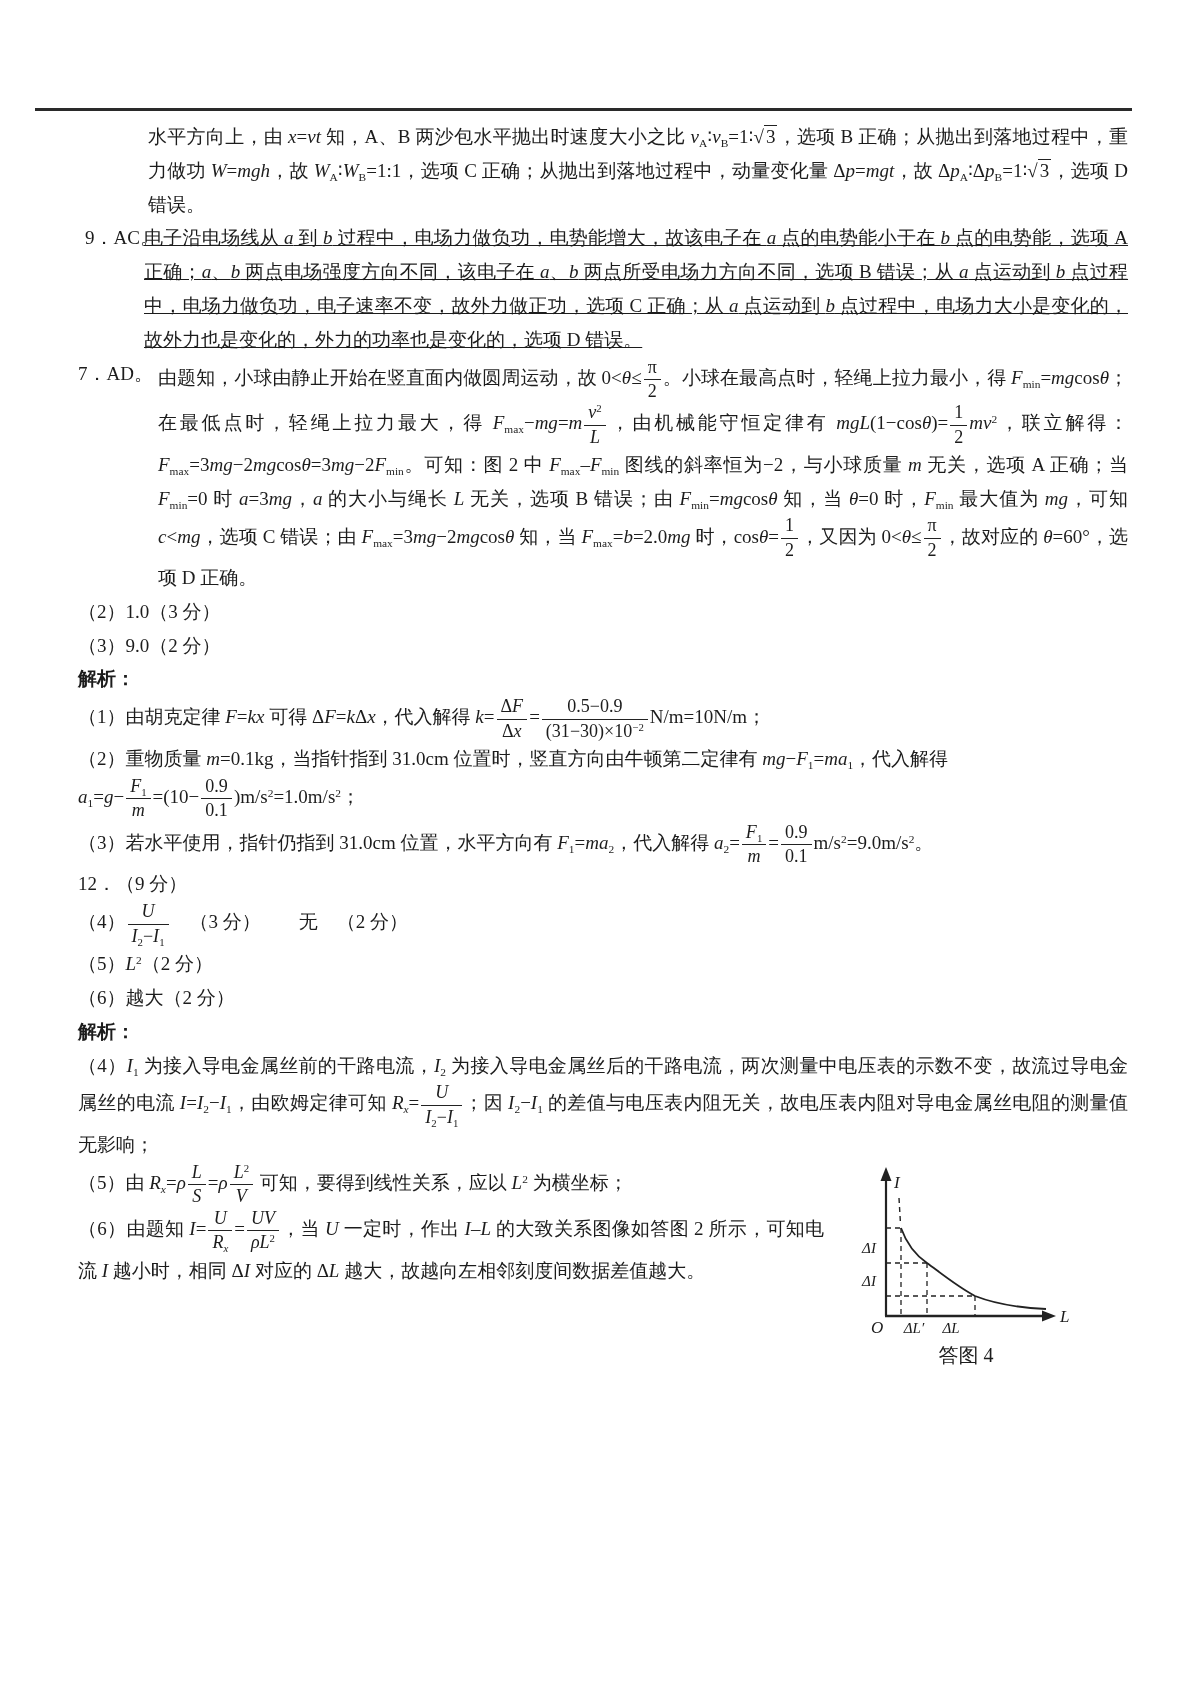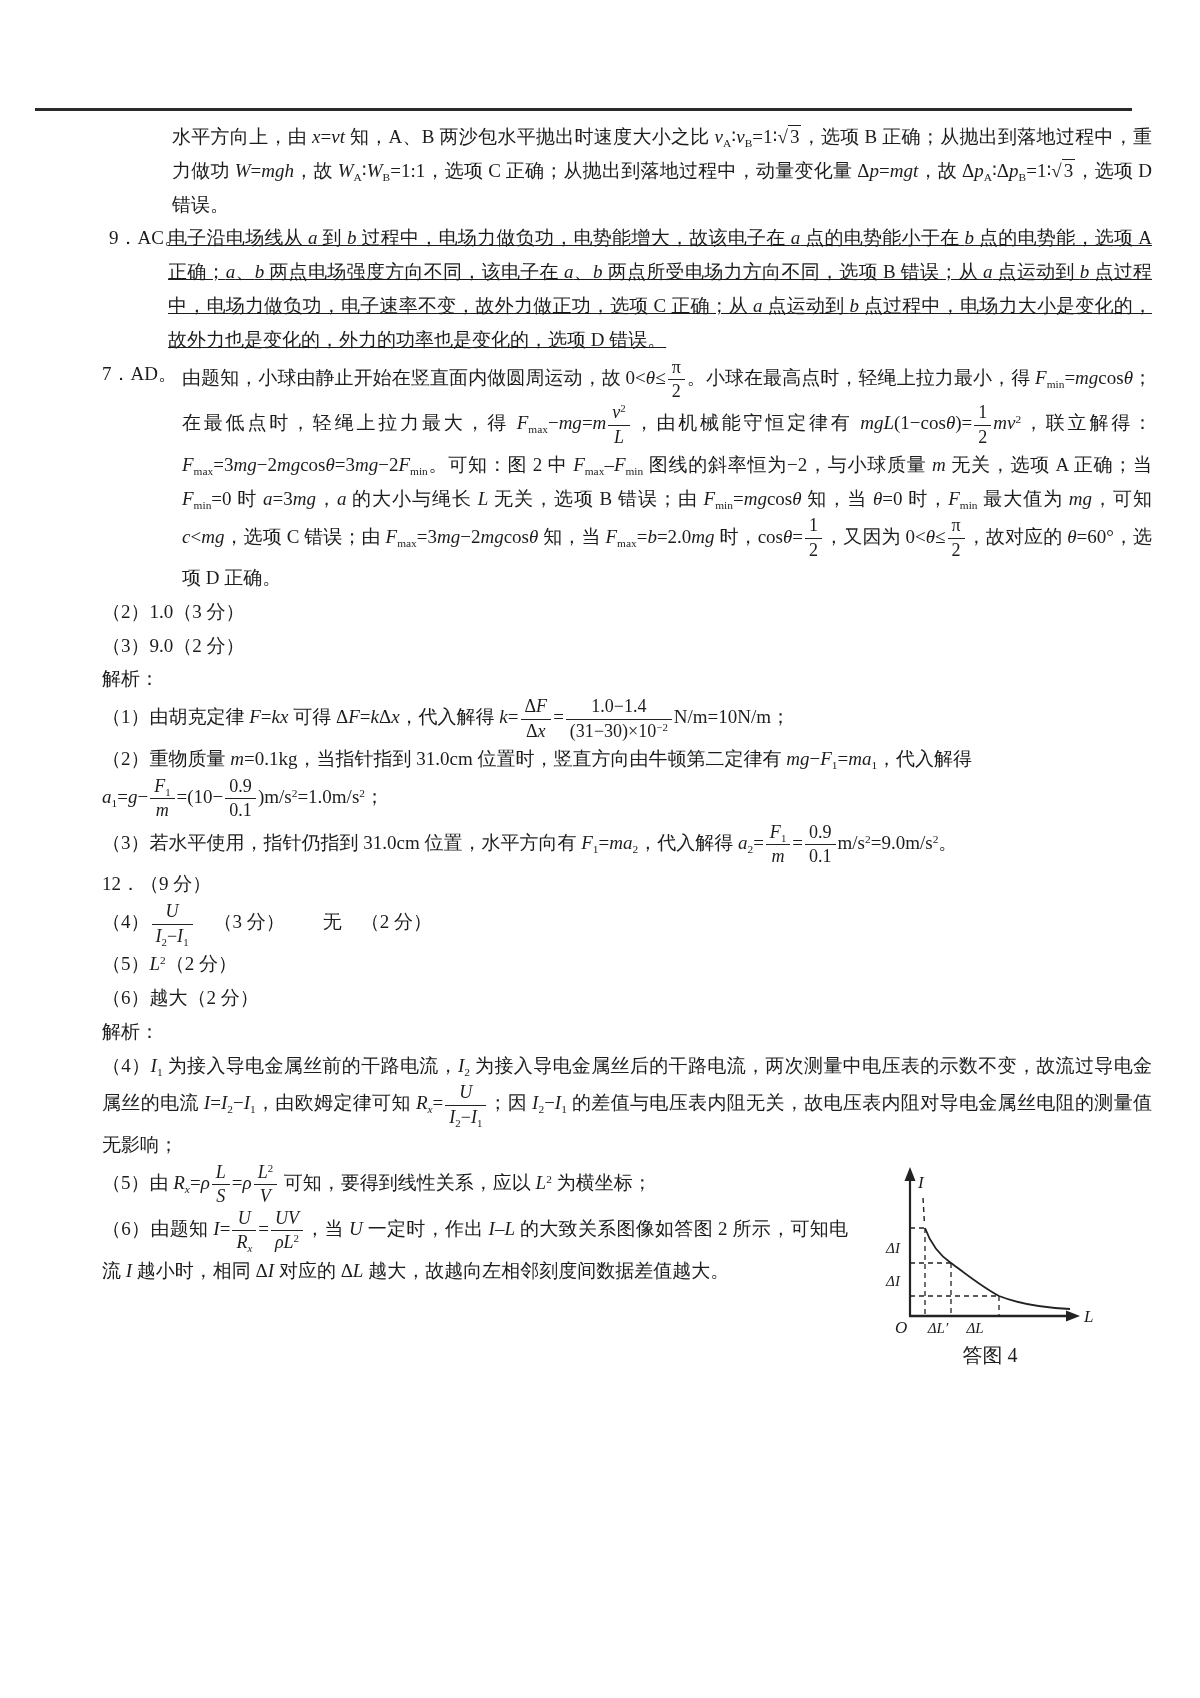--- a/index.html
+++ b/index.html
@@ -7,33 +7,33 @@
     position:relative;
     width:1200px;height:1698px;
     background:#fff;
     font-family:"Liberation Serif","DejaVu Serif",serif;
     font-size:19px;color:#1c1c1c;
     overflow:hidden;
   }
   .rule{position:absolute;left:35px;top:108px;width:1097px;border-top:3px solid #2a2a2a;}
   .content{
     position:absolute;left:78px;top:120px;width:1050px;
-    line-height:1.78;text-align:justify;margin-left:24px;
+    line-height:1.78;text-align:justify;
   }
   .content p{margin:0;}
   .hang{padding-left:70px;margin-top:2px;}
   .item{position:relative;}
   .item .inum{position:absolute;top:0;}
   .item9{padding-left:66px;margin-top:12px;text-decoration:underline;}
   .item9 .inum{left:7px;}
   .item10{padding-left:80px;margin-top:14px;}
   .item10 .inum{left:0;}
   .qhead{margin-top:16px;}
   .sub{margin-left:14px;margin-top:9px;}
-  .jiexi{margin-top:9px;}
+  .jiexi{margin-top:9px;font-weight:bold;}
   .eq{margin-left:34px;margin-top:6px;}
   .mt{margin-top:9px;}
   
   i{font-style:italic;}
   sub{font-size:0.6em;vertical-align:-0.35em;line-height:1;}
   sup{font-size:0.6em;vertical-align:0.55em;line-height:1;}
   .fr{display:inline-block;vertical-align:middle;text-align:center;line-height:1.18;font-size:0.95em;margin:0 2px;}
   .fr .n{display:block;border-bottom:1.3px solid #222;padding:0 4px 1px;}
   .fr .d{display:block;padding:1px 4px 0;}
   .sq{white-space:nowrap;}
@@ -70,21 +70,21 @@
     </p>
 
     <p class="item item10">
       <span class="inum">7．AD。</span>
       <span>由题知，小球由静止开始在竖直面内做圆周运动，故 0&lt;<i>θ</i>≤<span class="fr"><span class="n">π</span><span class="d">2</span></span>。小球在最高点时，轻绳上拉力最小，得 <i>F</i><sub>min</sub>=<i>mg</i>cos<i>θ</i>；在最低点时，轻绳上拉力最大，得 <i>F</i><sub>max</sub>−<i>mg</i>=<i>m</i><span class="fr"><span class="n"><i>v</i><sup>2</sup></span><span class="d"><i>L</i></span></span>，由机械能守恒定律有 <i>mgL</i>(1−cos<i>θ</i>)=<span class="fr"><span class="n">1</span><span class="d">2</span></span><i>mv</i><sup>2</sup>，联立解得：<i>F</i><sub>max</sub>=3<i>mg</i>−2<i>mg</i>cos<i>θ</i>=3<i>mg</i>−2<i>F</i><sub>min</sub>。可知：图 2 中 <i>F</i><sub>max</sub>–<i>F</i><sub>min</sub> 图线的斜率恒为−2，与小球质量 <i>m</i> 无关，选项 A 正确；当 <i>F</i><sub>min</sub>=0 时 <i>a</i>=3<i>mg</i>，<i>a</i> 的大小与绳长 <i>L</i> 无关，选项 B 错误；由 <i>F</i><sub>min</sub>=<i>mg</i>cos<i>θ</i> 知，当 <i>θ</i>=0 时，<i>F</i><sub>min</sub> 最大值为 <i>mg</i>，可知 <i>c</i>&lt;<i>mg</i>，选项 C 错误；由 <i>F</i><sub>max</sub>=3<i>mg</i>−2<i>mg</i>cos<i>θ</i> 知，当 <i>F</i><sub>max</sub>=<i>b</i>=2.0<i>mg</i> 时，cos<i>θ</i>=<span class="fr"><span class="n">1</span><span class="d">2</span></span>，又因为 0&lt;<i>θ</i>≤<span class="fr"><span class="n">π</span><span class="d">2</span></span>，故对应的 <i>θ</i>=60°，选项 D 正确。</span>
     </p>
 
     <p class="sub">（2）1.0（3 分）</p>
     <p class="sub">（3）9.0（2 分）</p>
     <p class="jiexi">解析：</p>
-    <p class="sub mt">（1）由胡克定律 <i>F</i>=<i>kx</i> 可得 Δ<i>F</i>=<i>k</i>Δ<i>x</i>，代入解得 <i>k</i>=<span class="fr"><span class="n">Δ<i>F</i></span><span class="d">Δ<i>x</i></span></span>=<span class="fr"><span class="n">1.0−1.4</span><span class="d">(31−30)×10<sup>−2</sup></span></span>N/m=10N/m；</p>
+    <p class="sub mt">（1）由胡克定律 <i>F</i>=<i>kx</i> 可得 Δ<i>F</i>=<i>k</i>Δ<i>x</i>，代入解得 <i>k</i>=<span class="fr"><span class="n">Δ<i>F</i></span><span class="d">Δ<i>x</i></span></span>=<span class="fr"><span class="n">0.5−0.9</span><span class="d">(31−30)×10<sup>−2</sup></span></span>N/m=10N/m；</p>
     <p class="sub mt">（2）重物质量 <i>m</i>=0.1kg，当指针指到 31.0cm 位置时，竖直方向由牛顿第二定律有 <i>mg</i>−<i>F</i><sub>1</sub>=<i>ma</i><sub>1</sub>，代入解得</p>
     <p class="eq"><i>a</i><sub>1</sub>=<i>g</i>−<span class="fr"><span class="n"><i>F</i><sub>1</sub></span><span class="d"><i>m</i></span></span>=(10−<span class="fr"><span class="n">0.9</span><span class="d">0.1</span></span>)m/s<sup>2</sup>=1.0m/s<sup>2</sup>；</p>
     <p class="sub mt">（3）若水平使用，指针仍指到 31.0cm 位置，水平方向有 <i>F</i><sub>1</sub>=<i>ma</i><sub>2</sub>，代入解得 <i>a</i><sub>2</sub>=<span class="fr"><span class="n"><i>F</i><sub>1</sub></span><span class="d"><i>m</i></span></span>=<span class="fr"><span class="n">0.9</span><span class="d">0.1</span></span>m/s<sup>2</sup>=9.0m/s<sup>2</sup>。</p>
 
     <p class="qhead">12．（9 分）</p>
     <p class="sub">（4）<span class="fr"><span class="n"><i>U</i></span><span class="d"><i>I</i><sub>2</sub>−<i>I</i><sub>1</sub></span></span>　（3 分）　　无　（2 分）</p>
     <p class="sub">（5）<i>L</i><sup>2</sup>（2 分）</p>
     <p class="sub">（6）越大（2 分）</p>
     <p class="jiexi">解析：</p>
 

